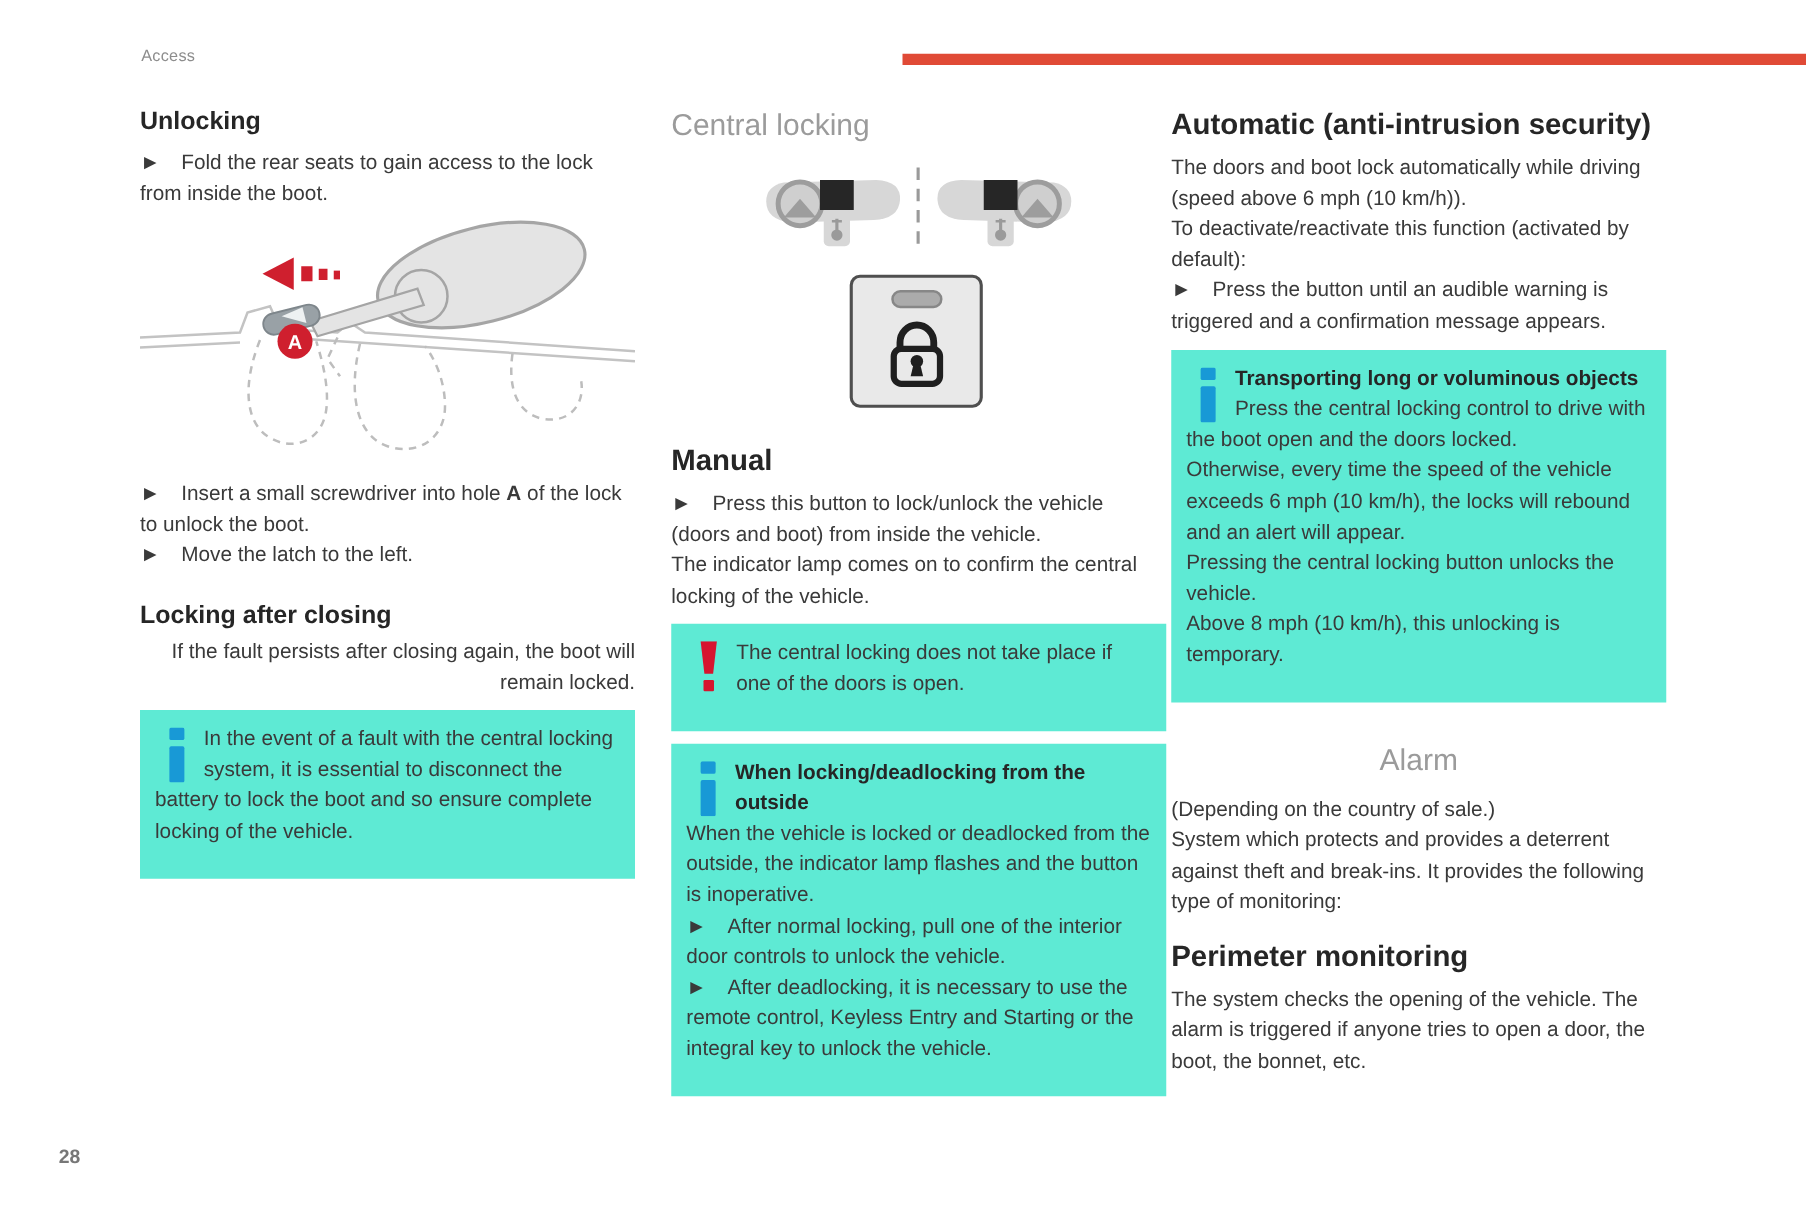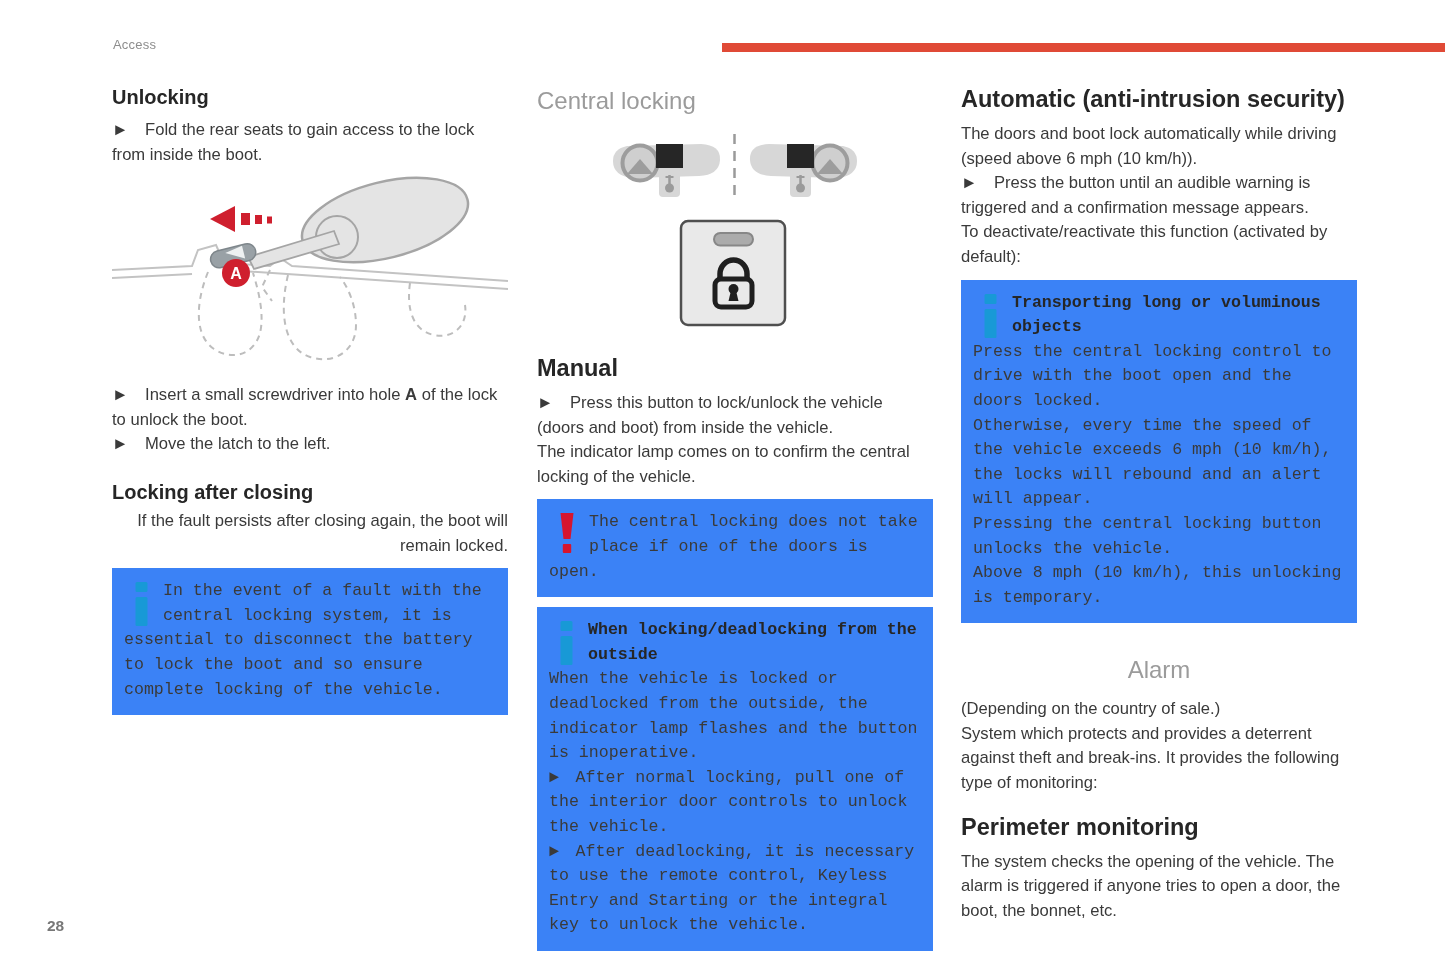--- a/index.html
+++ b/index.html
@@ -17,39 +17,38 @@
     position:absolute; left:722px; right:0; top:43px; height:9px;
     background:#e04a36;
   }
   .page-number {
     position:absolute; left:47px; top:917px;
     font-size:15.5px; font-weight:bold; color:#777;
   }
   .col { position:absolute; top:84px; width:396px; }
   .col1 { left:112px; }
   .col2 { left:537px; }
-  .col3 { left:961px; }
+  .col3 { left:937px; }
 
   p { margin:0; font-size:16.6px; line-height:24.6px; color:#3a3a3a; }
   h1 { margin:0; font-size:24px; font-weight:400; color:#9b9b9b; line-height:34px; }
   h2 { margin:0; font-size:23.5px; font-weight:700; color:#262626; line-height:30px; }
   h3 { margin:0; font-size:20px;  font-weight:700; color:#262626; line-height:26px; }
 
   .mt4  { margin-top:4px;text-align:right; }
   .mt8  { margin-top:8px; }
   .mt10 { margin-top:10px; }
   .mt14 { margin-top:14px; }
   .mt16 { margin-top:16px; }
   .mt22 { margin-top:22px; }
   .mt30 { margin-top:30px;text-align:center; }
 
   .note-box {
-    background:#3b82f6; margin-top:10px;
-    padding:11px 12px 13px 12px;
-    font-family:Liberation Mono, monospace;
+    background:#5eead4; margin-top:10px;
+    padding:11px 12px 25px 12px;
   }
   .note-box .ico { float:left; margin:3px 15px 2px 11px; }
   .note-title { font-weight:700; color:#262626; }
 
   .illus { display:block; }
 </style>
 </head>
 <body>
 
 <div class="page-header">Access</div>
@@ -181,22 +180,22 @@
     <p class="note-title">When locking/deadlocking from the outside</p>
     <p>When the vehicle is locked or deadlocked from the outside, the indicator lamp flashes and the button is inoperative.</p>
     <p>► After normal locking, pull one of the interior door controls to unlock the vehicle.</p>
     <p>► After deadlocking, it is necessary to use the remote control, Keyless Entry and Starting or the integral key to unlock the vehicle.</p>
   </div>
 </div>
 
 <div class="col col3">
   <h2>Automatic (anti-intrusion security)</h2>
   <p class="mt8">The doors and boot lock automatically while driving (speed above 6 mph (10 km/h)).</p>
+  <p>To deactivate/reactivate this function (activated by default):</p>
   <p>► Press the button until an audible warning is triggered and a confirmation message appears.</p>
-  <p>To deactivate/reactivate this function (activated by default):</p>
 
   <div class="note-box mt14">
     <svg class="ico" width="13" height="44" viewBox="0 0 13 44">
       <rect x="0.5" y="0" width="12" height="10" rx="1.5" fill="#1899d6"></rect>
       <rect x="0.5" y="15" width="12" height="29" rx="1.5" fill="#1899d6"></rect>
     </svg>
     <p class="note-title">Transporting long or voluminous objects</p>
     <p>Press the central locking control to drive with the boot open and the doors locked.</p>
     <p>Otherwise, every time the speed of the vehicle exceeds 6 mph (10 km/h), the locks will rebound and an alert will appear.</p>
     <p>Pressing the central locking button unlocks the vehicle.</p>

